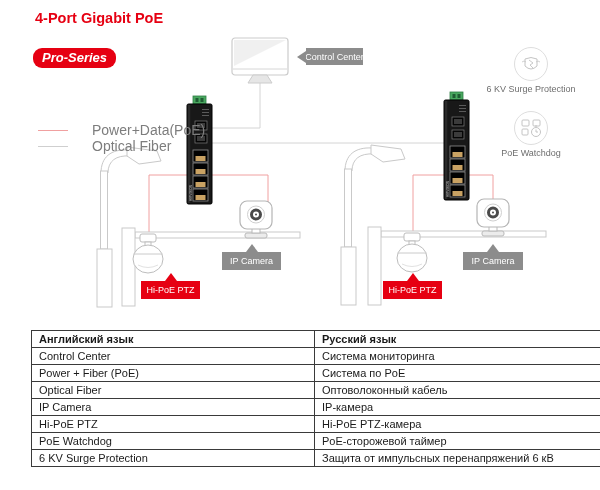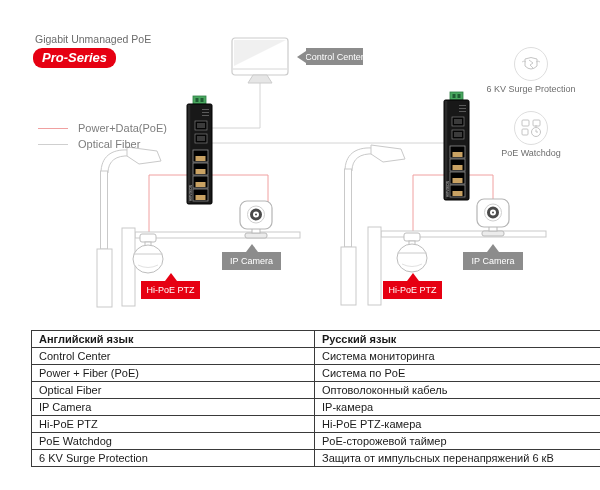--- a/index.html
+++ b/index.html
@@ -17,22 +17,22 @@
     position:absolute; left:35px; top:33px;
     font-size:10.5px; color:#6b6b6b;
   }
   .badge {
     position:absolute; left:33px; top:48px;
     background:#e60012; color:#fff; font-size:13px; font-style:italic; font-weight:bold;
     padding:2px 9px 3px 9px; border-radius:9px;
   }
   
   .legend-row {
-    position:absolute; left:38px; display:flex; align-items:center; gap:10px;
-    font-size:11px; color:#7d7d7d;
+    position:absolute; left:38px; display:flex; align-items:center; gap:24px;
+    font-size:14px; color:#7d7d7d;
   }
   .legend-line { width:30px; height:0; border-top:1px solid; }
   .legend-line.red  { border-color:#f0a0a0; }
   .legend-line.gray { border-color:#cfcfcf; }
   
   .tag {
     position:absolute; display:flex; align-items:center; justify-content:center;
     color:#fff; font-size:9px; white-space:nowrap;
   }
   .tag.gray { background:#8c8c8c; }
@@ -62,21 +62,21 @@
     text-align:left; font-weight:normal; overflow:hidden; white-space:nowrap;
   }
   table.translation th { font-weight:bold; }
   svg.diagram { position:absolute; left:0; top:0; }
 </style>
 </head>
 <body>
 
 <div id="stage">
 
-  <div class="subtitle">Gigabit Unmanaged PoE</div>
+  <div class="title">4-Port Gigabit PoE</div>
   <div class="badge">Pro-Series</div>
 
   <svg class="diagram" width="600" height="330" viewBox="0 0 600 330">
     <defs>
 
       <symbol id="sym-switch" overflow="visible">
         <rect x="6" y="0" width="13" height="8" fill="#49a75f" stroke="#2e7d44" stroke-width="0.8"></rect>
         <rect x="8.5" y="2" width="3" height="4" fill="#1f5c33"></rect>
         <rect x="13.5" y="2" width="3" height="4" fill="#1f5c33"></rect>
         <rect x="0" y="8" width="25" height="100" rx="1.5" fill="#181818" stroke="#000"></rect>

